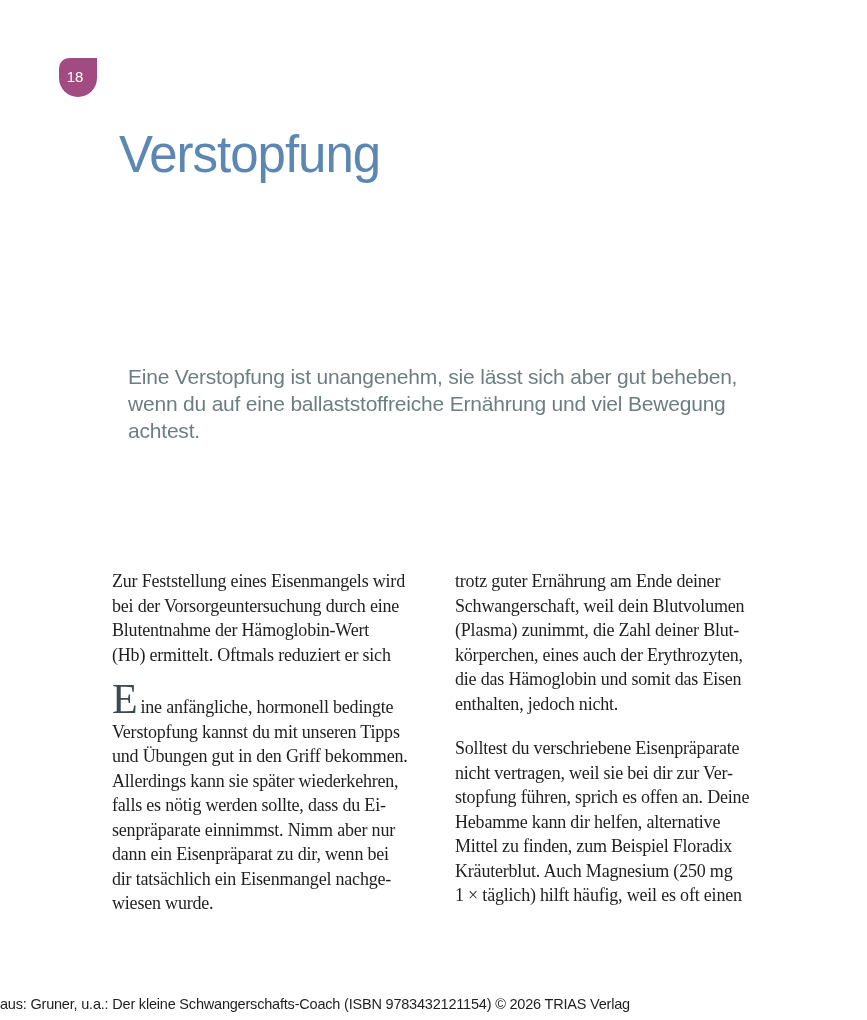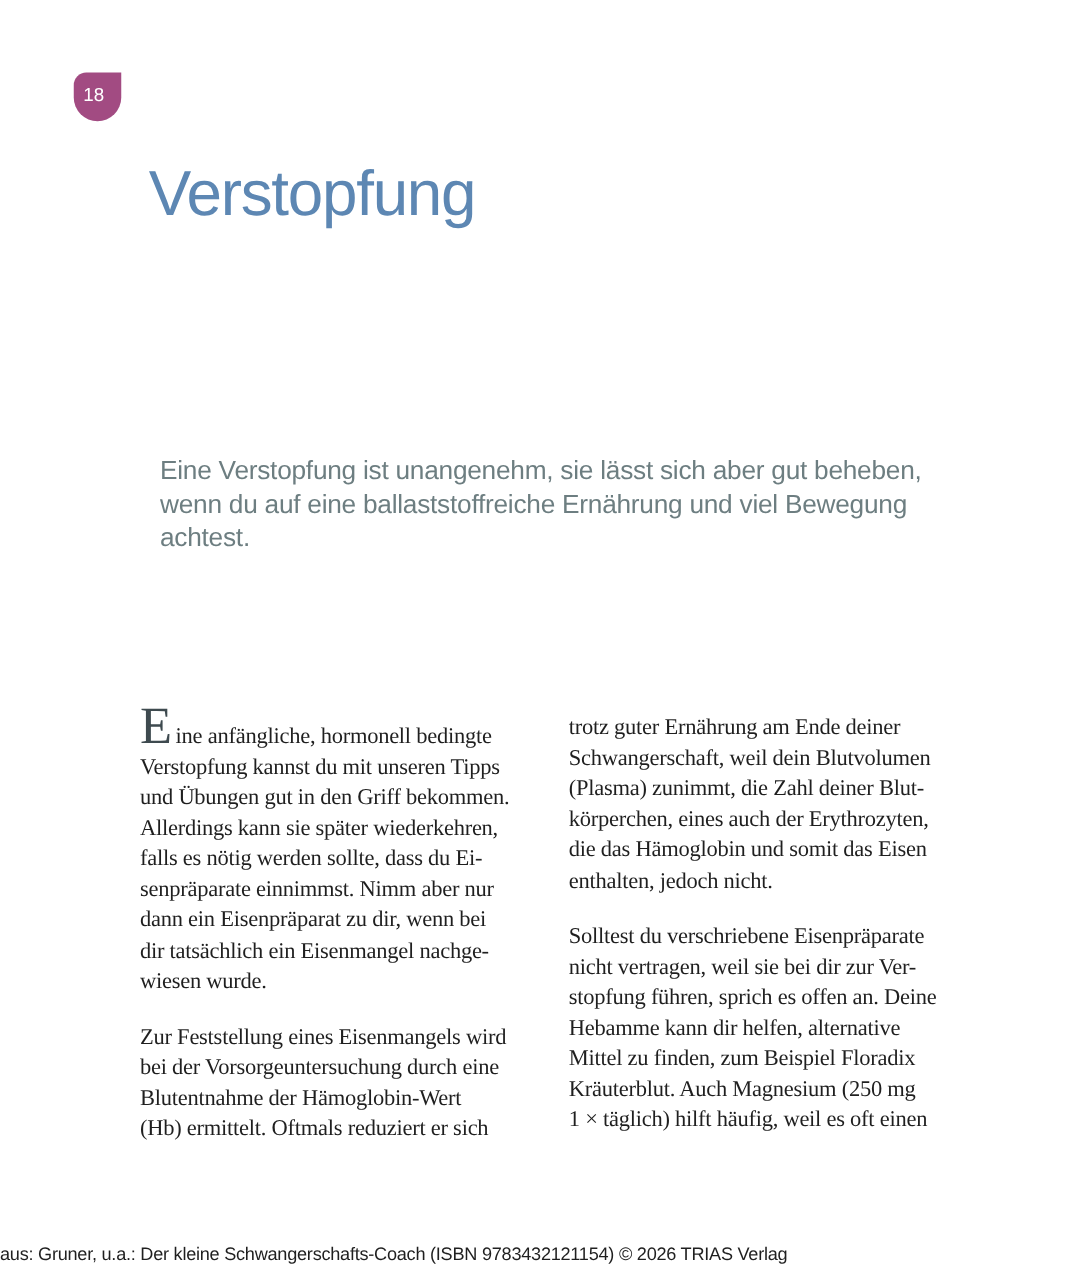--- a/index.html
+++ b/index.html
@@ -99,33 +99,33 @@
   </div>
 
   <h1 class="title">Verstopfung</h1>
 
   <p class="intro">Eine Verstopfung ist unangenehm, sie lässt sich aber gut beheben,
 wenn du auf eine ballaststoffreiche Ernährung und viel Bewegung
 achtest.</p>
 
   <div class="columns">
     <div class="col col-left">
+      <p class="body-p plines">Zur Feststellung eines Eisenmangels wird
+bei der Vorsorgeuntersuchung durch eine
+Blutentnahme der Hämoglobin-Wert
+(Hb) ermittelt. Oftmals reduziert er sich</p>
       <p class="body-p"><span class="dropcap">E</span><span class="plines">ine anfängliche, hormonell bedingte
 Verstopfung kannst du mit unseren Tipps
 und Übungen gut in den Griff bekommen.
 Allerdings kann sie später wiederkehren,
 falls es nötig werden sollte, dass du Ei-
 senpräparate einnimmst. Nimm aber nur
 dann ein Eisenpräparat zu dir, wenn bei
 dir tatsächlich ein Eisenmangel nachge-
 wiesen wurde.</span></p>
-      <p class="body-p plines">Zur Feststellung eines Eisenmangels wird
-bei der Vorsorgeuntersuchung durch eine
-Blutentnahme der Hämoglobin-Wert
-(Hb) ermittelt. Oftmals reduziert er sich</p>
     </div>
     <div class="col col-right">
       <p class="body-p plines">trotz guter Ernährung am Ende deiner
 Schwangerschaft, weil dein Blutvolumen
 (Plasma) zunimmt, die Zahl deiner Blut-
 körperchen, eines auch der Erythrozyten,
 die das Hämoglobin und somit das Eisen
 enthalten, jedoch nicht.</p>
       <p class="body-p plines">Solltest du verschriebene Eisenpräparate
 nicht vertragen, weil sie bei dir zur Ver-

